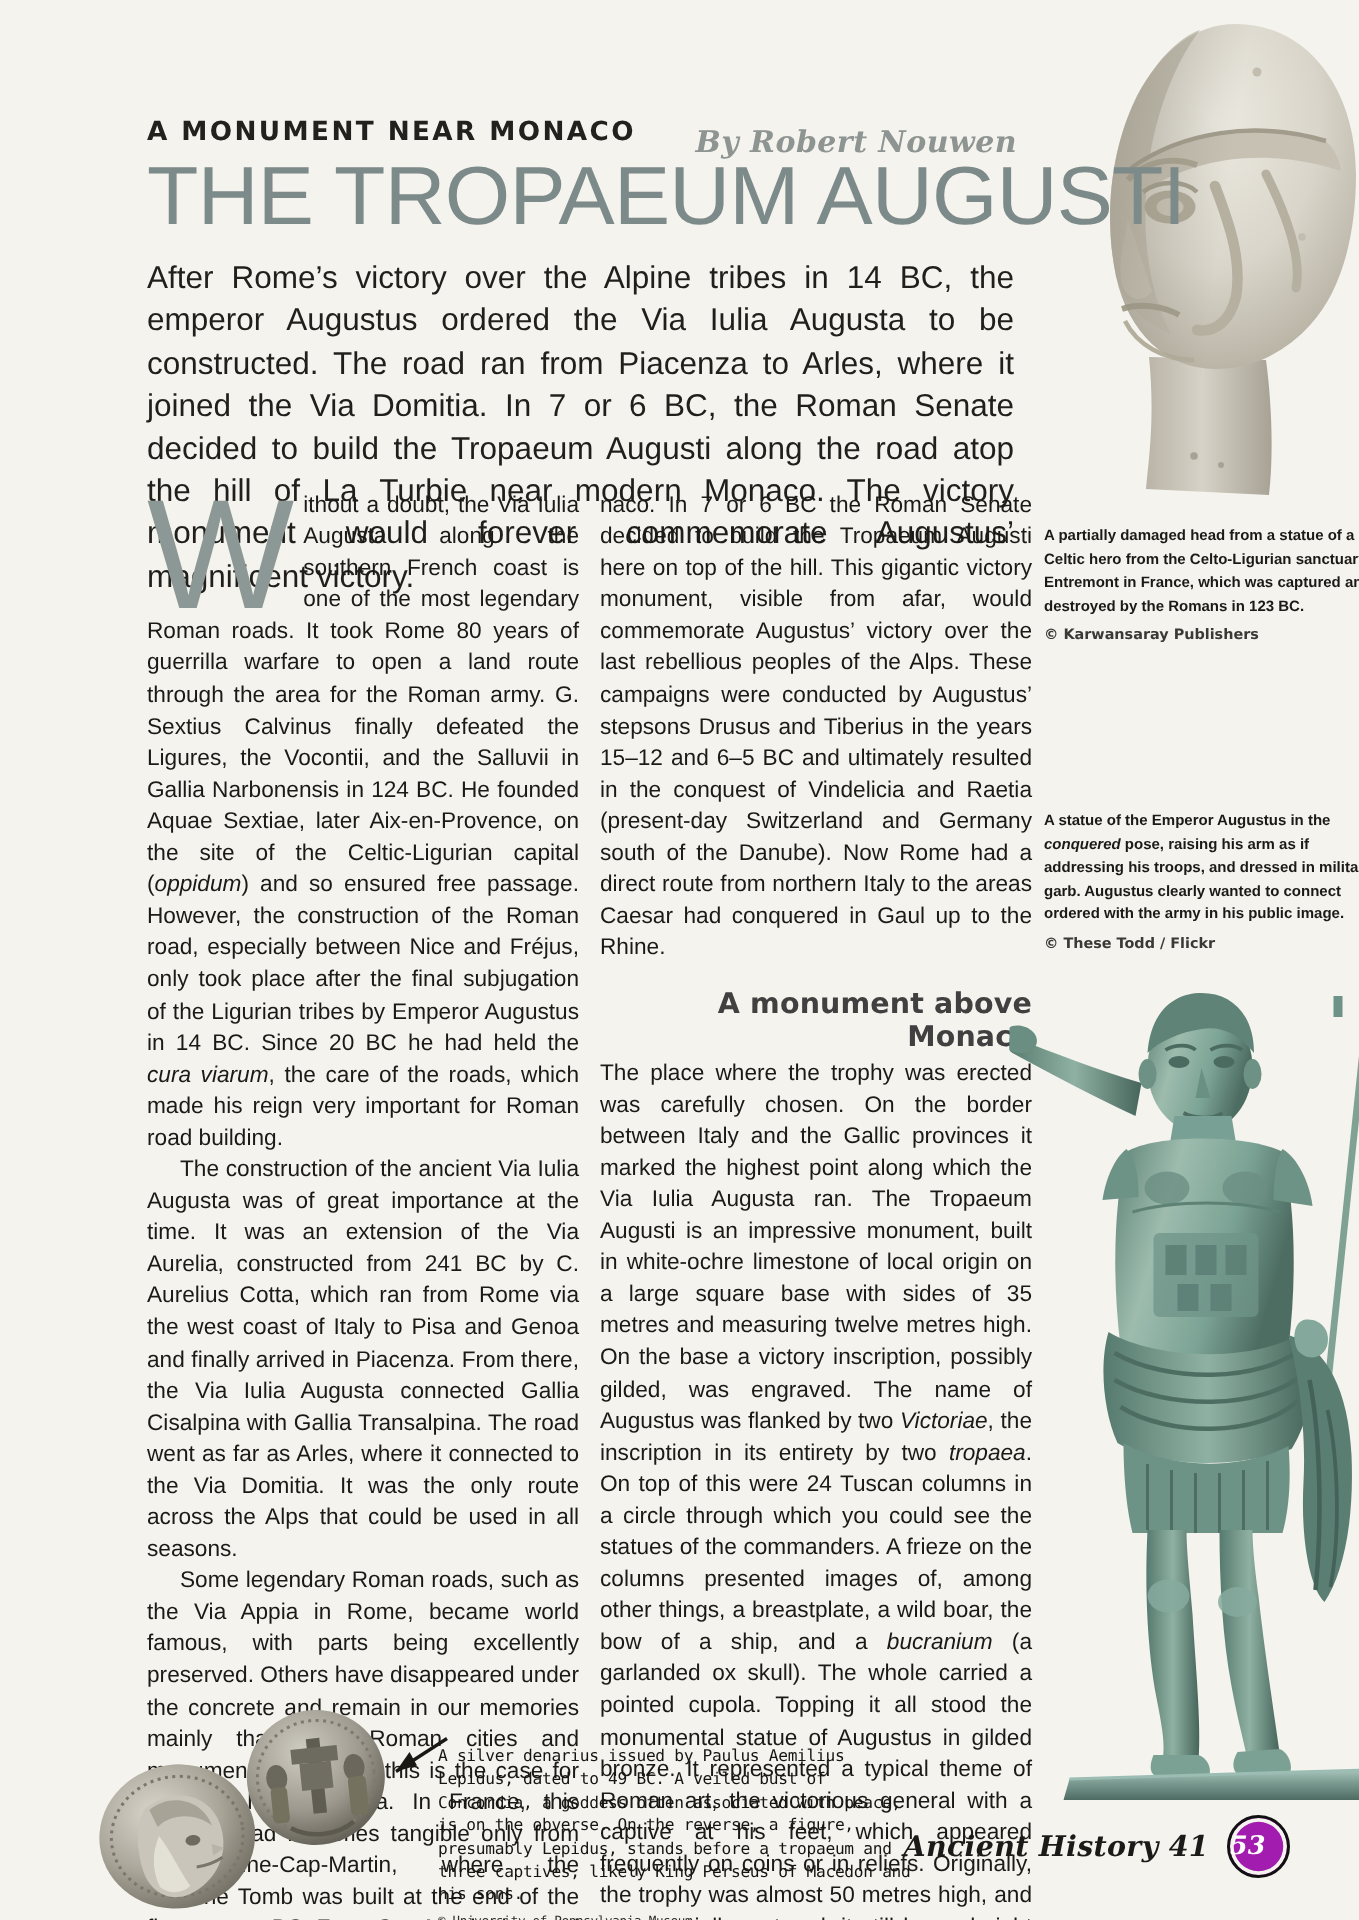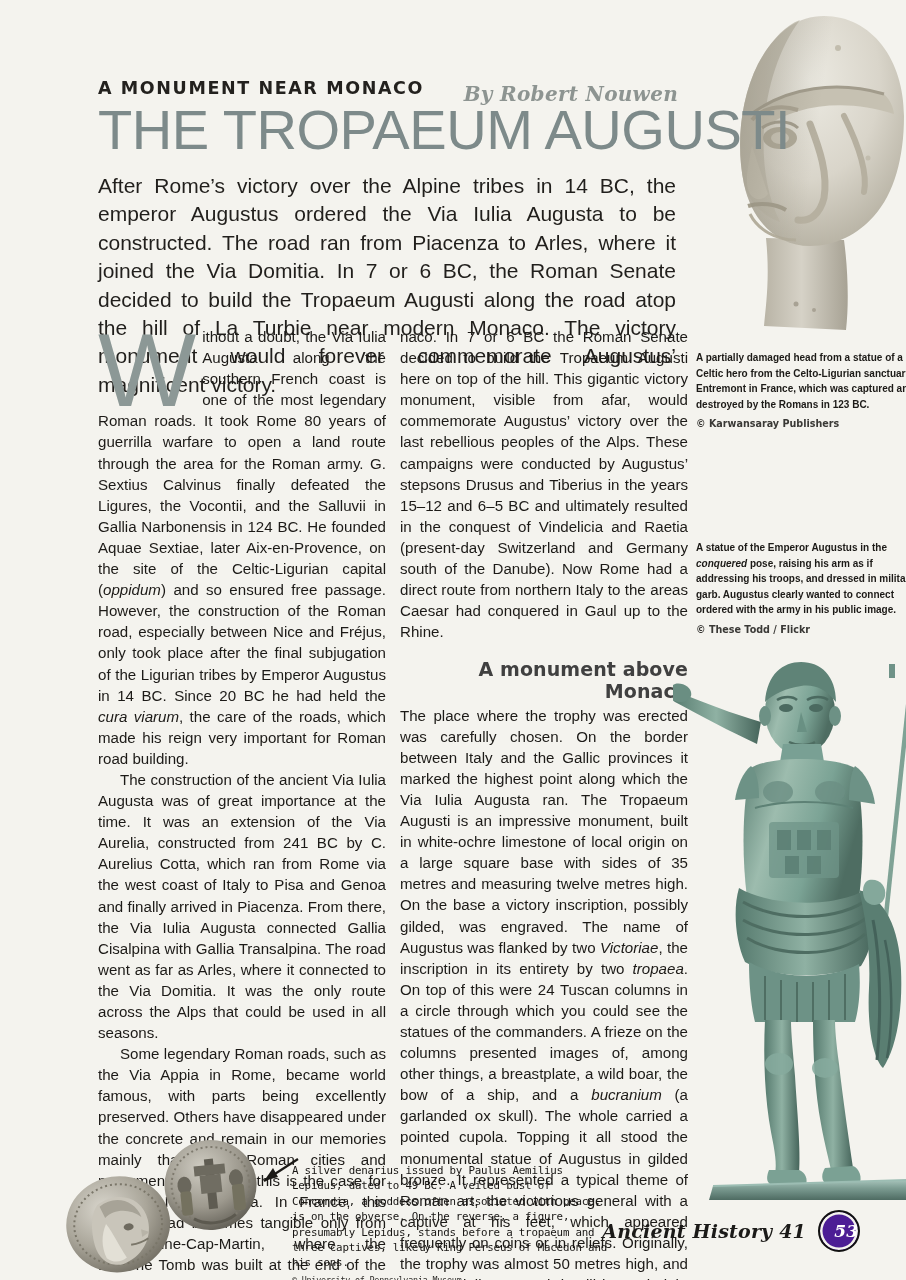--- a/index.html
+++ b/index.html
@@ -110,23 +110,23 @@
     position:absolute;right:74px;bottom:28px;
     display:flex;align-items:center;gap:12px;
   }
   .folio-text{
     font-family:"DejaVu Serif", serif;
     font-style:italic;font-weight:700;font-size:19px;
     color:#1b1a18;letter-spacing:.2px;
   }
   .folio-circle{
     width:38px;height:38px;border-radius:50%;
-    background:#4c1d95;border:2.5px solid #111;
+    background:#a21caf;border:2.5px solid #111;
     box-shadow:0 0 0 2.5px #f4f3ee inset;
-    display:flex;align-items:center;justify-content:flex-end;
+    display:flex;align-items:center;justify-content:flex-start;
   }
   .folio-num{
     font-family:"DejaVu Serif", serif;
     font-style:italic;font-weight:700;font-size:17px;color:#ffffff;
   }
 </style>
 </head>
 <body>
 
 <div class="page">

